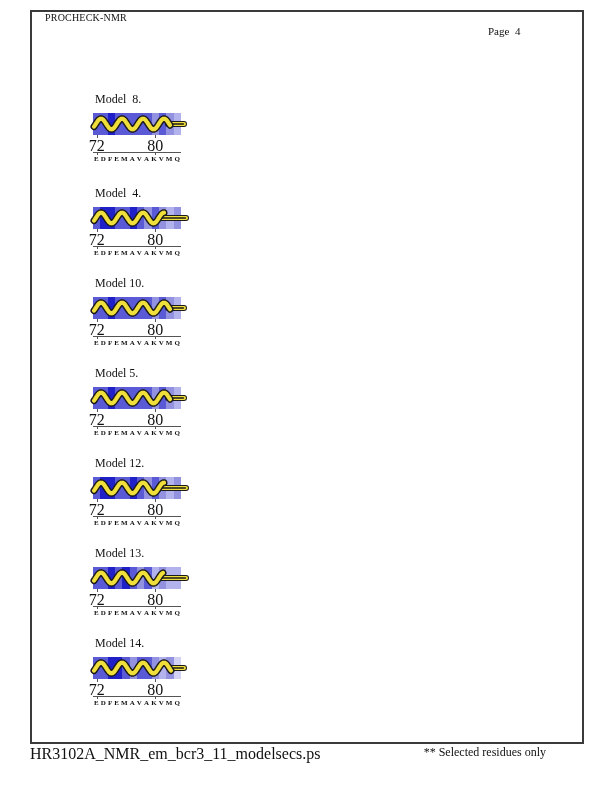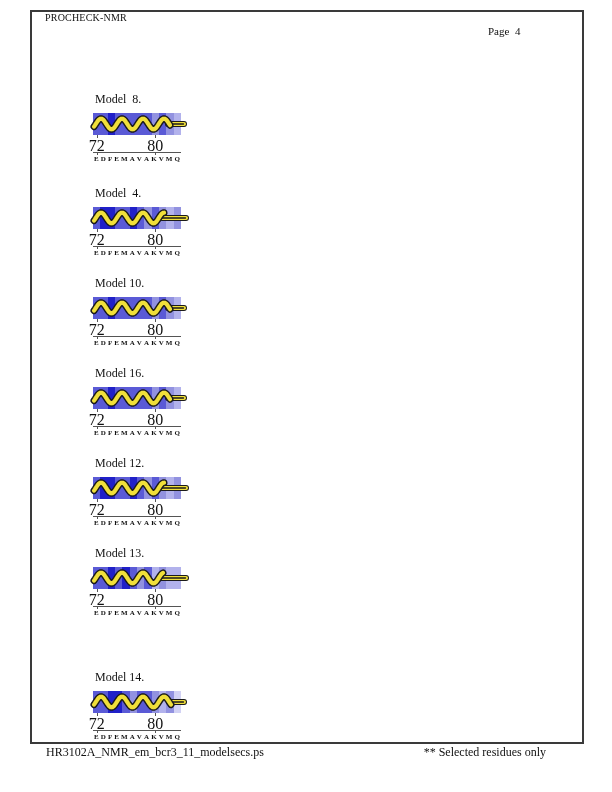--- a/index.html
+++ b/index.html
@@ -66,21 +66,21 @@
   .seq{
     position:absolute;left:93px;top:62px;
     width:88px;height:10px;
     display:flex;
   }
   .seq-letter{
     flex:1 1 auto;text-align:center;
     font-size:7px;font-weight:bold;line-height:10px;
   }
   .footer-left{
-    position:absolute;left:30px;top:745px;font-size:12px;margin-left:16px;
+    position:absolute;left:30px;top:745px;font-size:16px;
   }
   .footer-right{
     position:absolute;right:66px;top:745px;font-size:12px;
   }
 </style>
 </head>
 <body>
 
 <div class="page">
   <div class="border-box"></div>
@@ -221,21 +221,21 @@
         </div>
   <div class="strip-tick" style="left: 96.6667px;"></div>
         <div class="xtick-label" style="left: 96.6667px;">72</div>
         <div class="axis-tick" style="left: 96.6667px;"></div>
         <div class="strip-tick" style="left: 155.333px;"></div>
         <div class="xtick-label" style="left: 155.333px;">80</div>
         <div class="axis-tick" style="left: 155.333px;"></div>
       </div>
 
   <div class="model-row" style="top: 366px;">
-    <div class="model-label">Model 16.</div>
+    <div class="model-label">Model 5.</div>
     <div class="strip">
           <div class="cell" style="background: rgb(90, 90, 214);"></div>
           <div class="cell" style="background: rgb(90, 90, 214);"></div>
           <div class="cell" style="background: rgb(32, 32, 200);"></div>
           <div class="cell" style="background: rgb(90, 90, 214);"></div>
           <div class="cell" style="background: rgb(90, 90, 214);"></div>
           <div class="cell" style="background: rgb(90, 90, 214);"></div>
           <div class="cell" style="background: rgb(90, 90, 214);"></div>
           <div class="cell" style="background: rgb(90, 90, 214);"></div>
           <div class="cell" style="background: rgb(146, 146, 224);"></div>
@@ -358,21 +358,21 @@
           <span class="seq-letter">Q</span>
         </div>
   <div class="strip-tick" style="left: 96.6667px;"></div>
         <div class="xtick-label" style="left: 96.6667px;">72</div>
         <div class="axis-tick" style="left: 96.6667px;"></div>
         <div class="strip-tick" style="left: 155.333px;"></div>
         <div class="xtick-label" style="left: 155.333px;">80</div>
         <div class="axis-tick" style="left: 155.333px;"></div>
       </div>
 
-  <div class="model-row" style="top: 670px;">
+  <div class="model-row" style="top: 636px;">
     <div class="model-label">Model 14.</div>
     <div class="strip">
           <div class="cell" style="background: rgb(90, 90, 214);"></div>
           <div class="cell" style="background: rgb(90, 90, 214);"></div>
           <div class="cell" style="background: rgb(32, 32, 200);"></div>
           <div class="cell" style="background: rgb(32, 32, 200);"></div>
           <div class="cell" style="background: rgb(90, 90, 214);"></div>
           <div class="cell" style="background: rgb(146, 146, 224);"></div>
           <div class="cell" style="background: rgb(90, 90, 214);"></div>
           <div class="cell" style="background: rgb(90, 90, 214);"></div>

